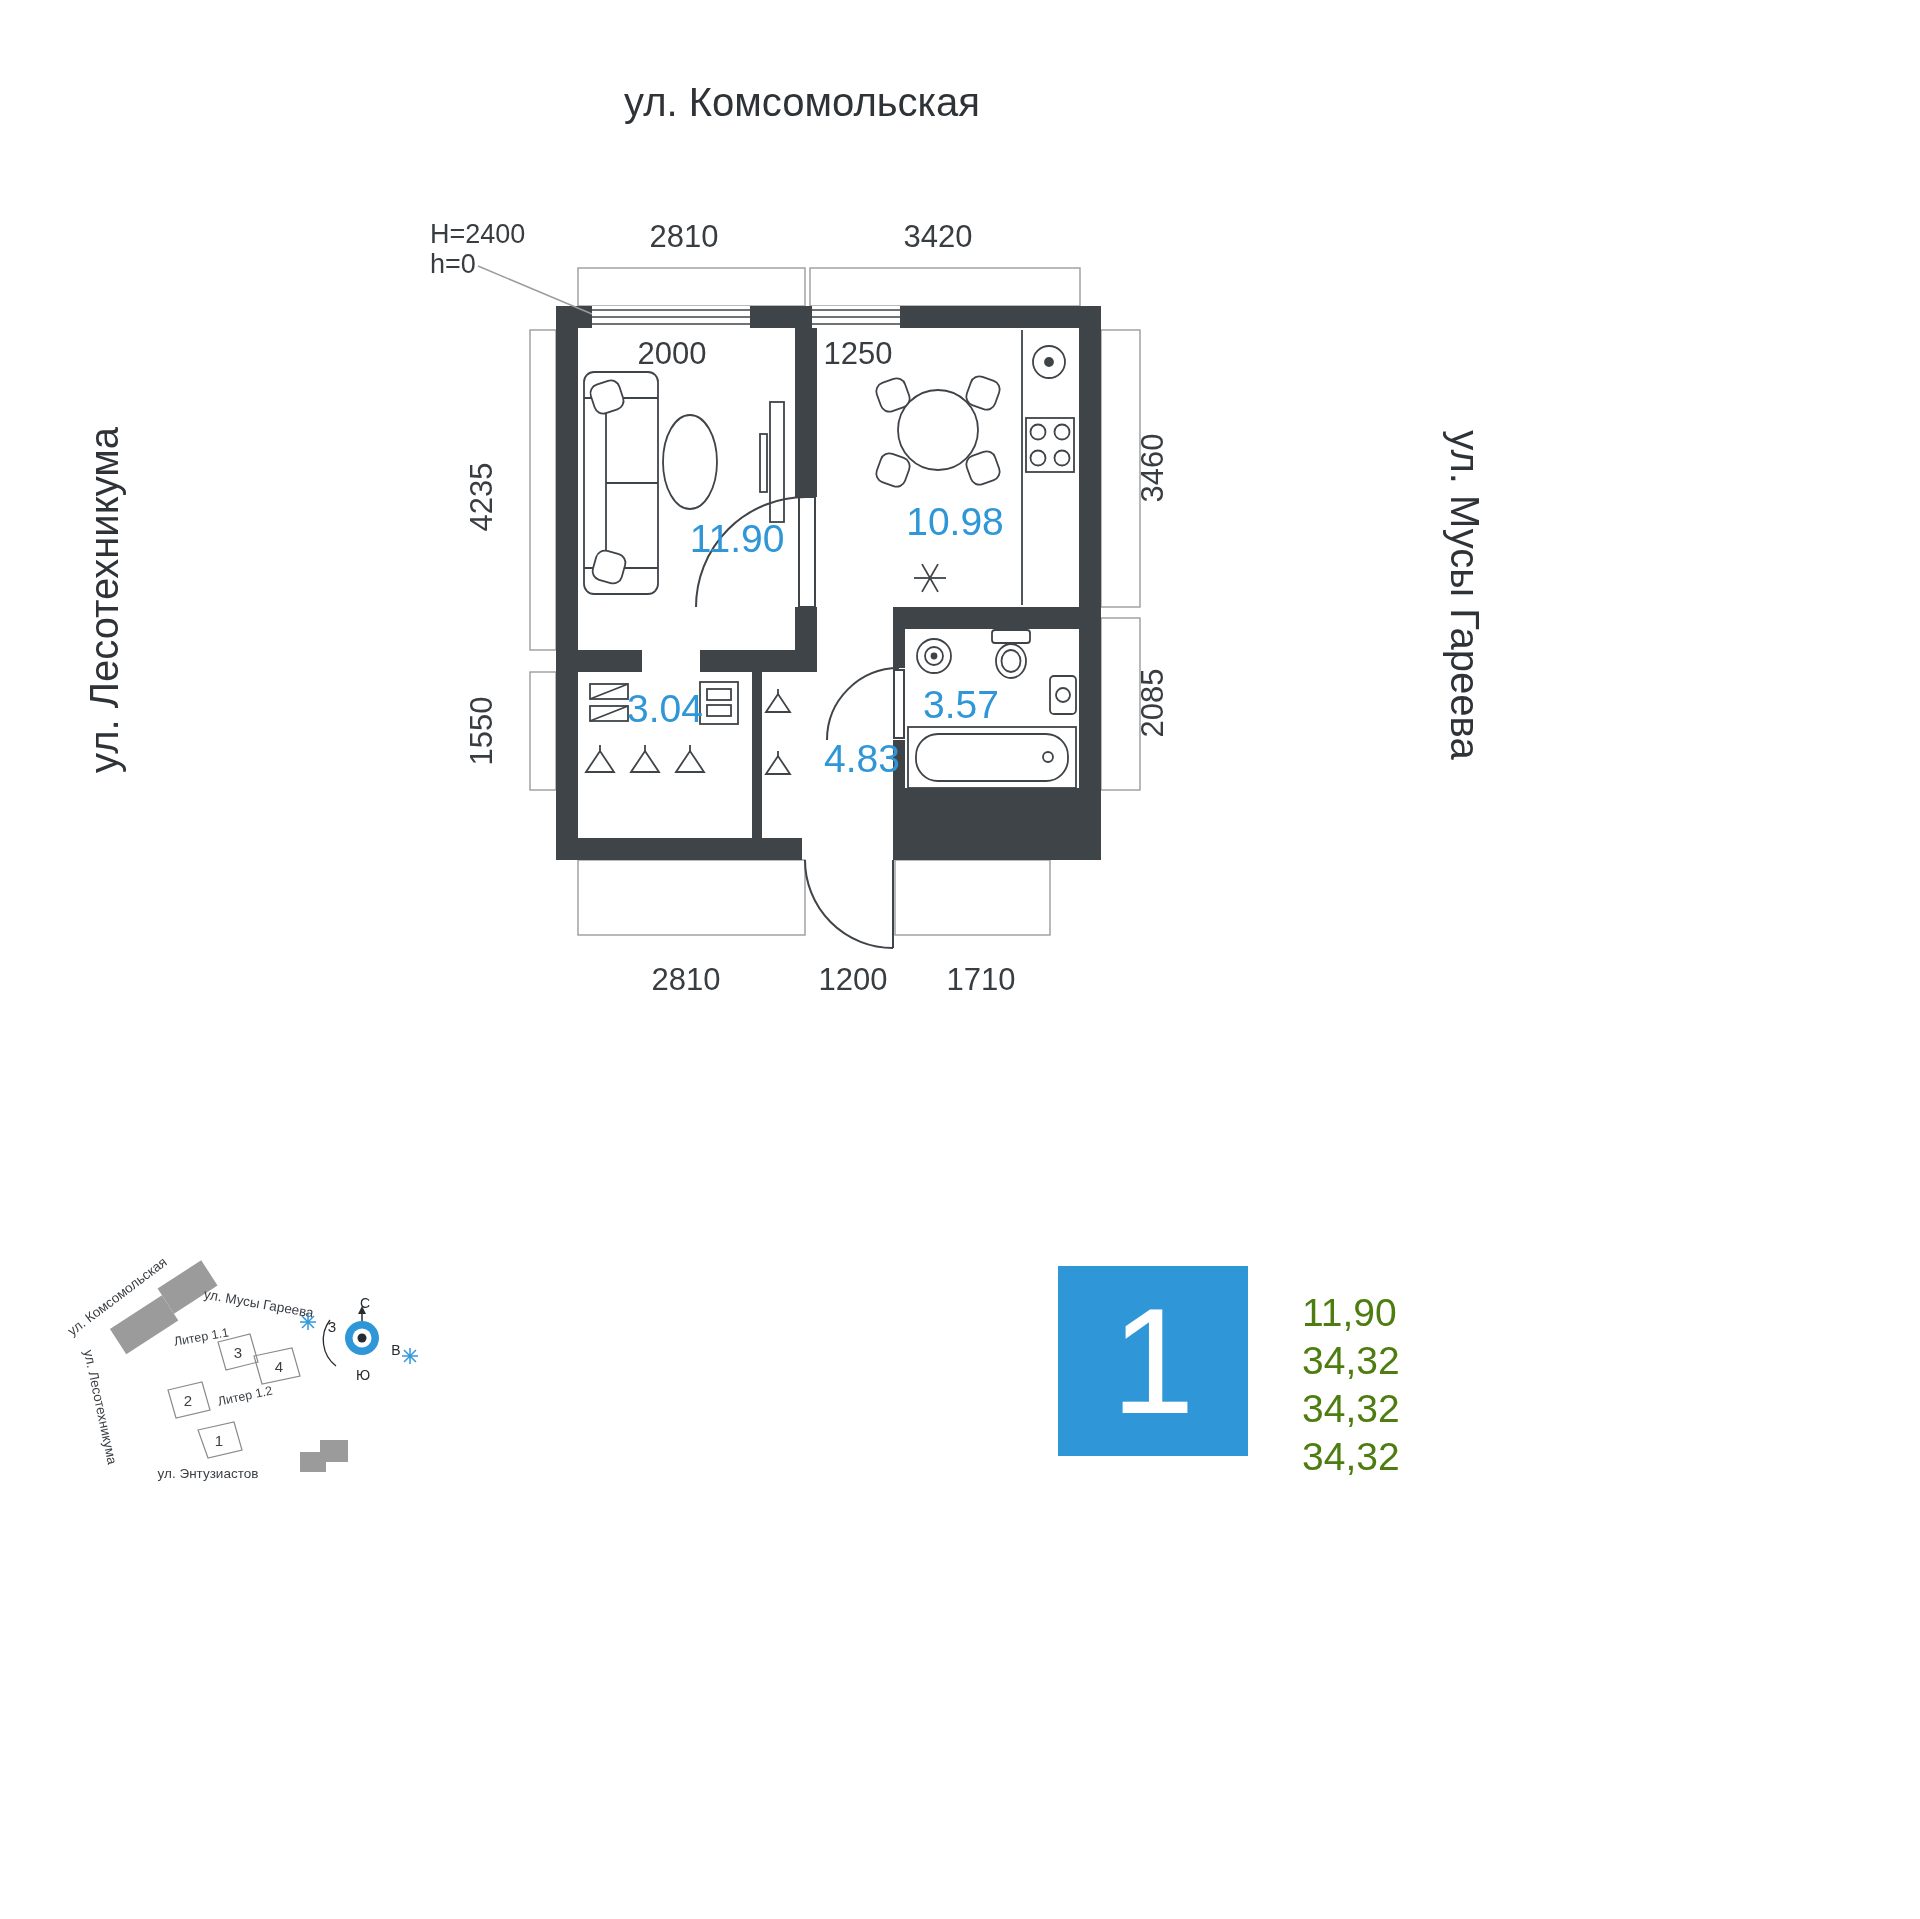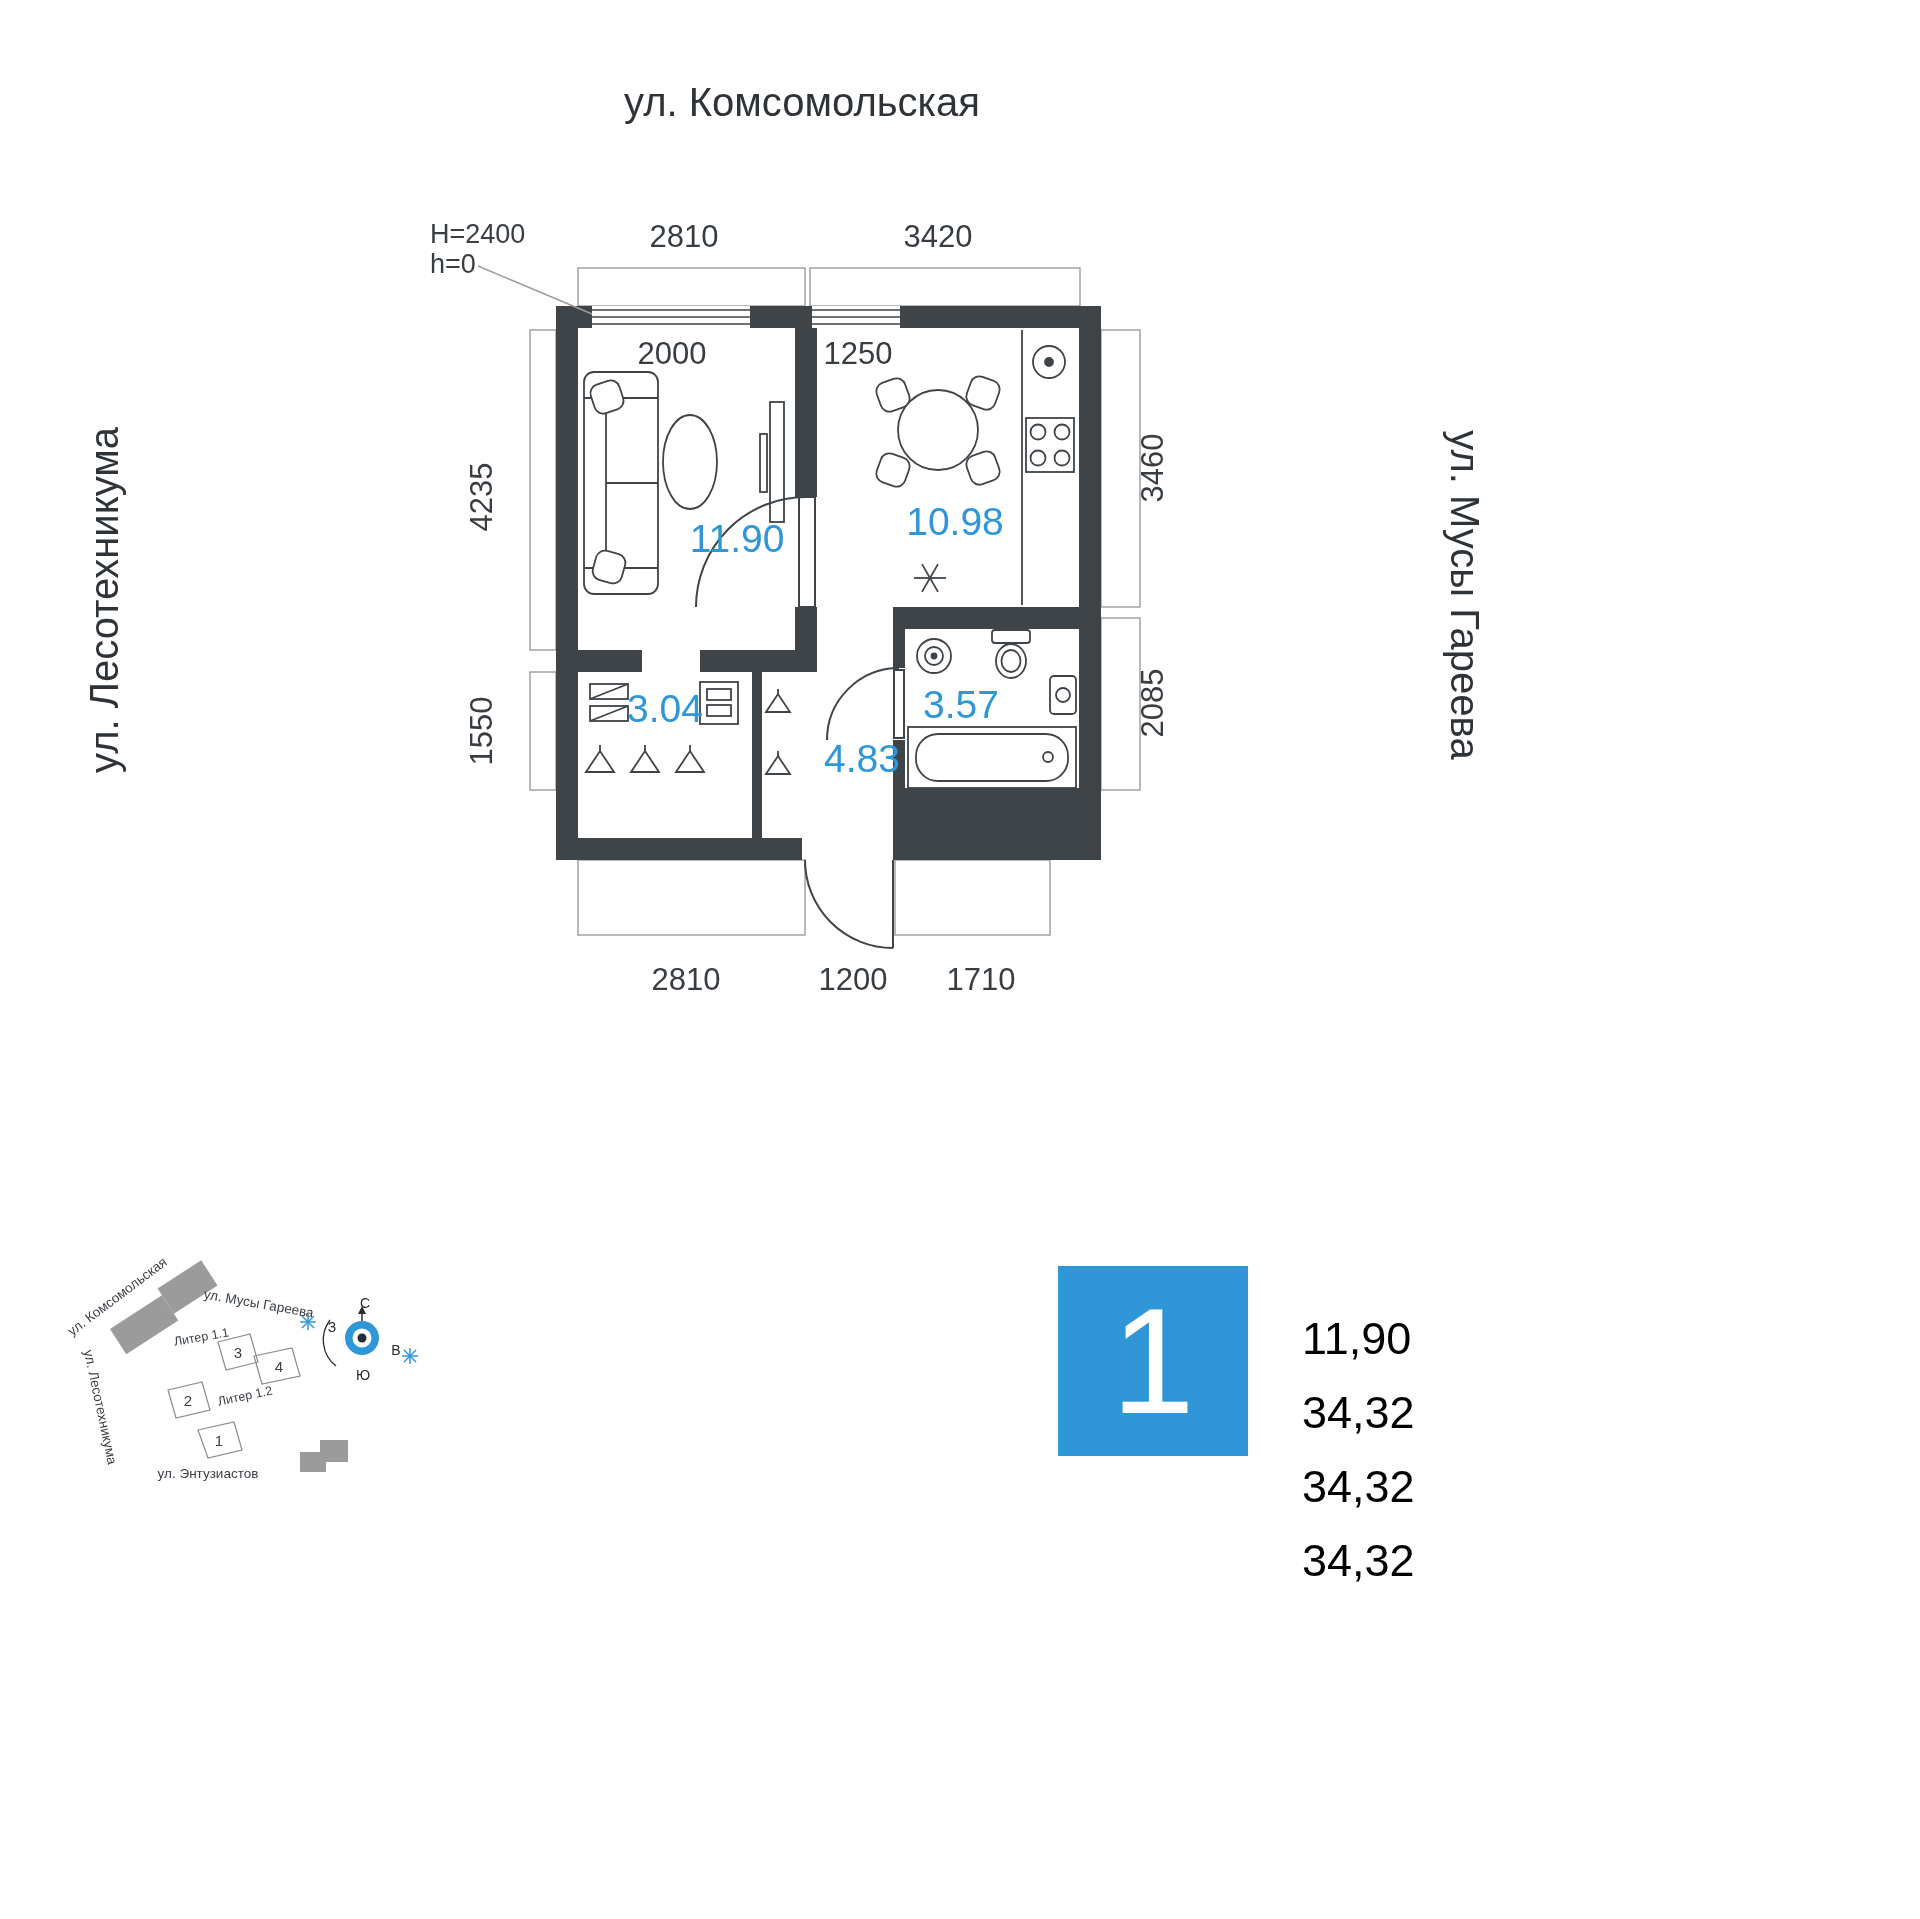--- a/index.html
+++ b/index.html
@@ -15,21 +15,21 @@
   .dim-small{font-size:27px;fill:#383d42;}
   .area{font-size:39px;fill:#2f96d8;}
   .site-label{font-size:13.5px;fill:#3a3f44;}
   .site-label-sm{font-size:12.5px;fill:#3a3f44;}
   .site-num{font-size:15px;fill:#3a3f44;}
   .compass-letter{font-size:14px;fill:#262b30;}
   .apt-badge{position:absolute;left:1058px;top:1266px;width:190px;height:190px;
              background:#2f96d8;color:#ffffff;display:flex;align-items:center;
              justify-content:center;font-size:150px;font-weight:200;}
   .areas-list{position:absolute;left:1302px;top:1289px;display:flex;flex-direction:column;}
-  .areas-list div{height:48px;line-height:48px;font-size:45px;color:#000000;margin-top:26px;}
+  .areas-list div{height:48px;line-height:48px;font-size:39px;color:#4d7c0f;}
 </style>
 </head>
 <body>
 
 <div class="page">
 
   <div class="street street-top">ул. Комсомольская</div>
   <div class="street street-left">ул. Лесотехникума</div>
   <div class="street street-right">ул. Мусы Гареева</div>
 

